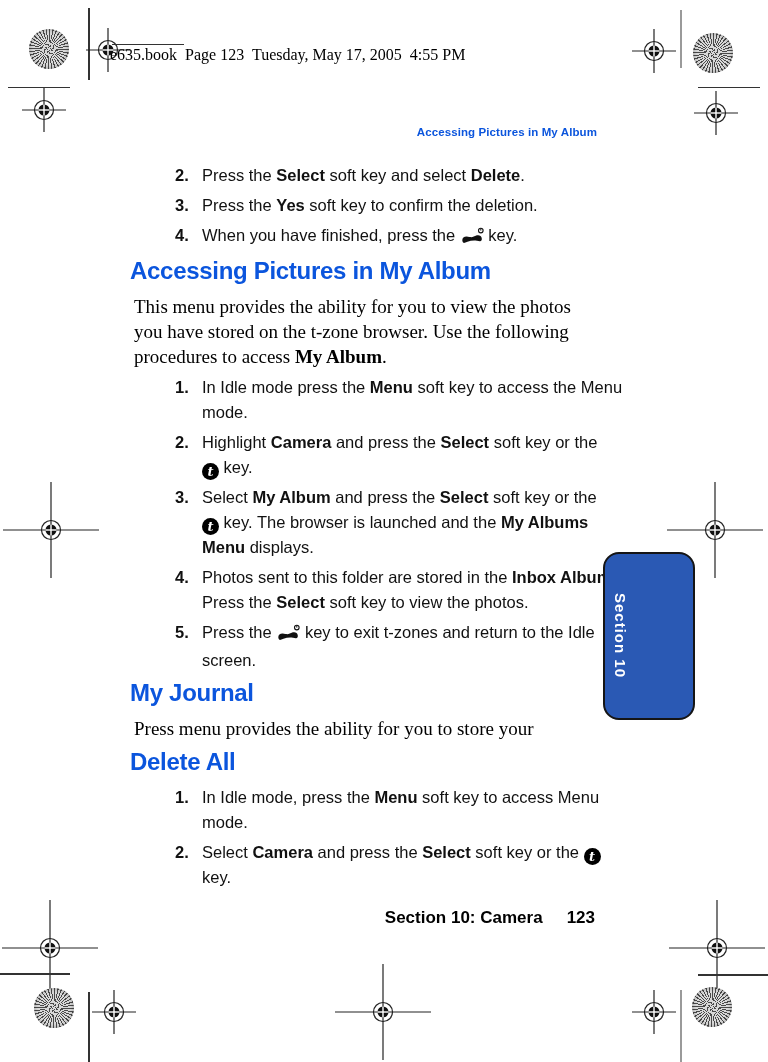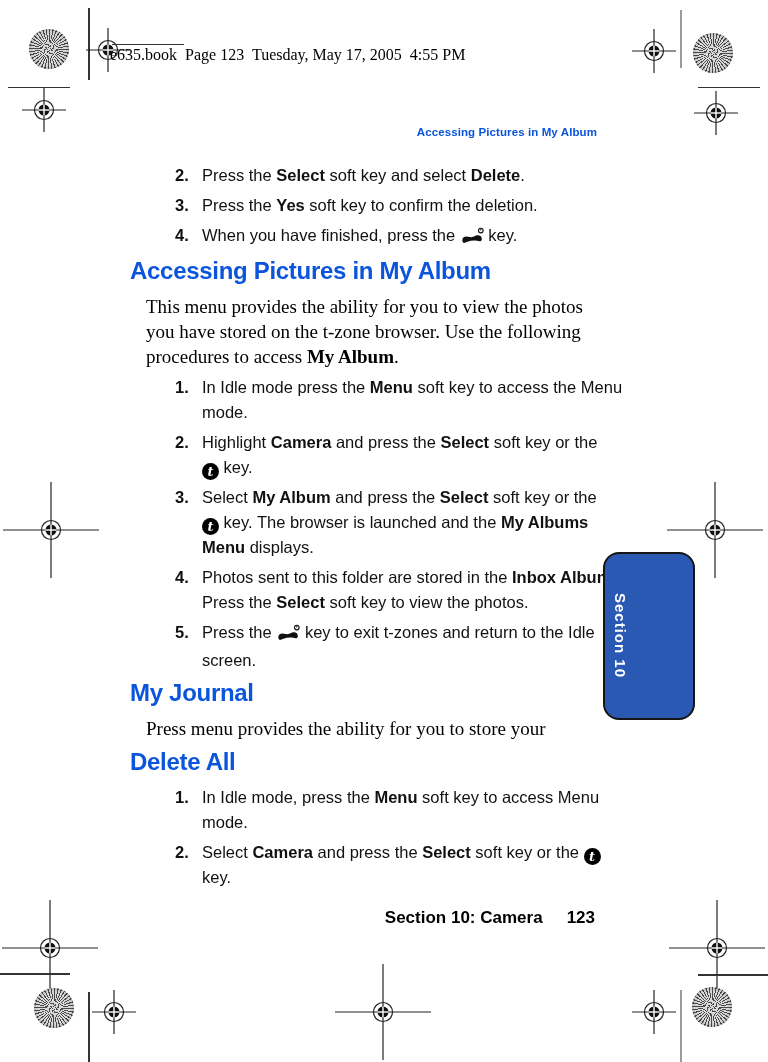--- a/index.html
+++ b/index.html
@@ -33,21 +33,21 @@
   }
   
   .content{position:absolute;left:130px;top:150px;width:500px;}
   h2{
     font-size:24px;font-weight:bold;color:var(--heading-blue);
     margin:4px 0 8px;letter-spacing:-.3px;line-height:30px;
   }
   h2.sp{}
   .serif-para{
     font-family:"Liberation Serif", serif;font-size:19px;line-height:25px;
-    margin:4px 16px 6px;color:#000;
+    margin:4px 4px 6px;color:#000;
   }
   .serif-para strong{font-weight:bold;}
   .steps{margin:0;padding:0 0 0 45px;font-size:16.5px;line-height:25px;}
   .steps.mt{margin-top:13px;}
   .steps.mt2{margin-top:6px;}
   .step{display:flex;margin-bottom:5px;}
   .step-num{font-weight:bold;flex:none;width:27px;}
   .step-body{flex:1;}
   .step-body strong{font-weight:bold;}
   

